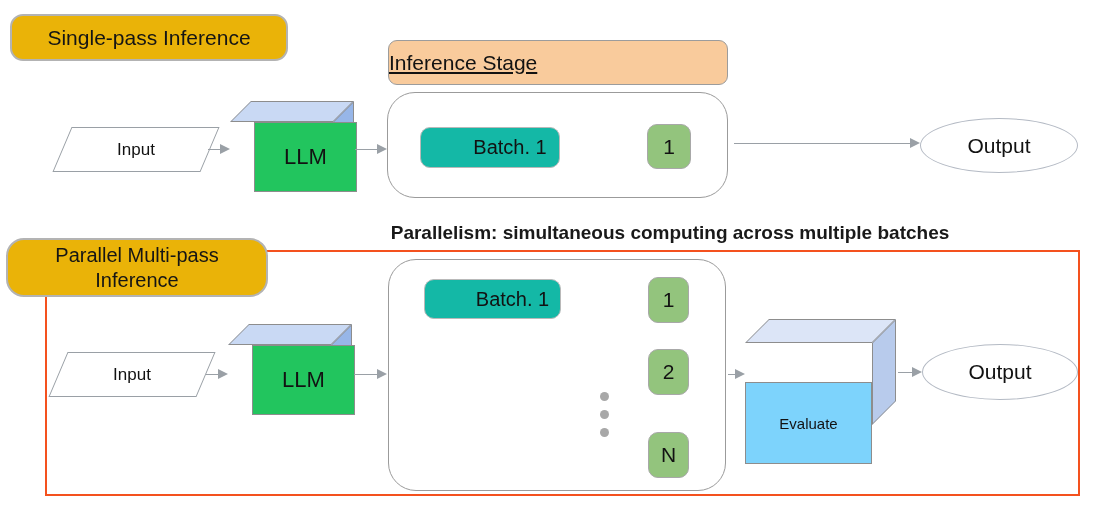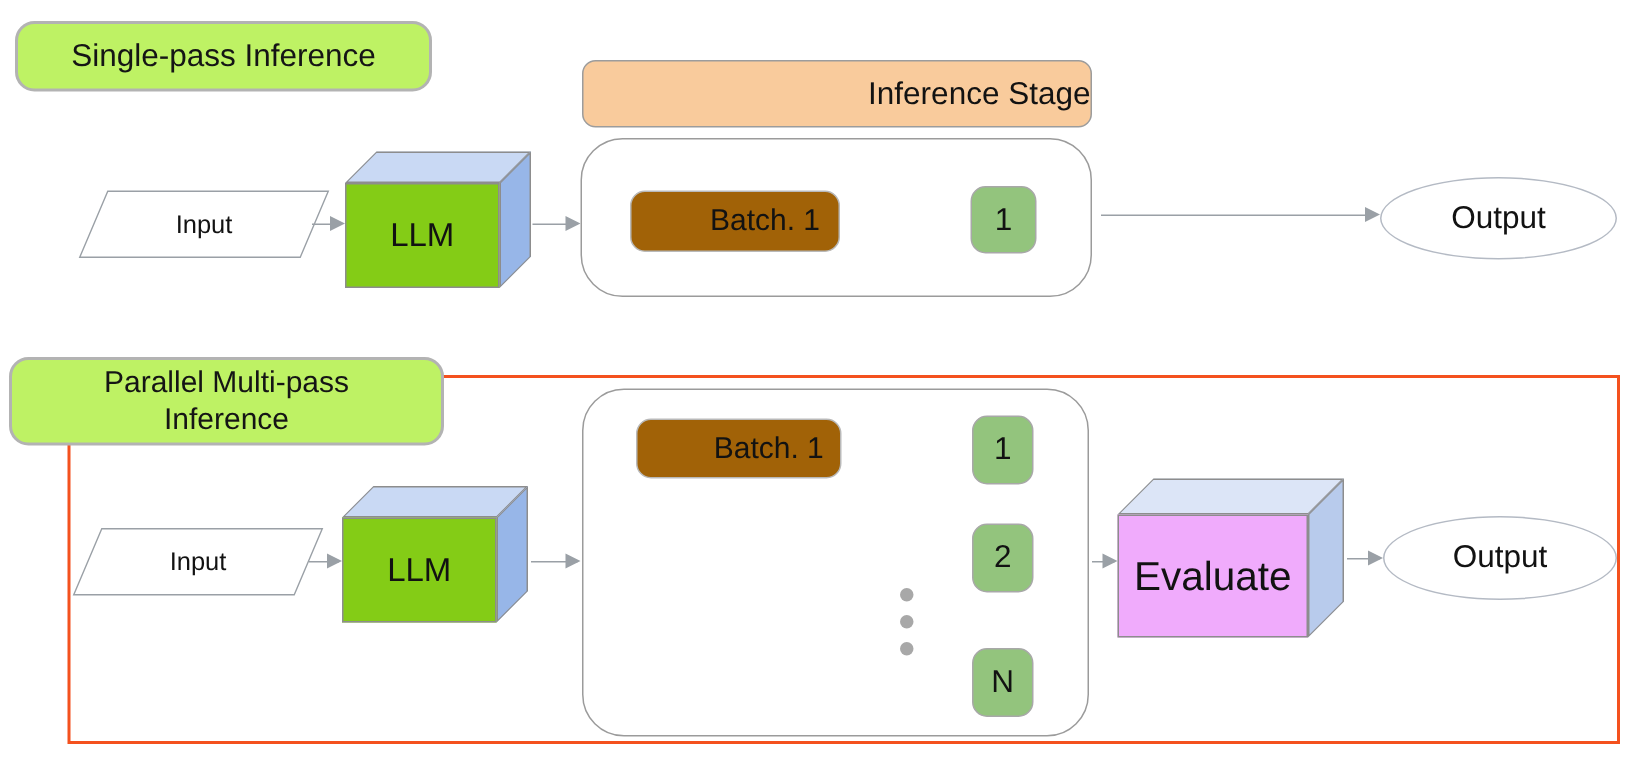--- a/index.html
+++ b/index.html
@@ -3,55 +3,55 @@
 <meta charset="utf-8">
 <style>
   html,body{margin:0;padding:0;background:#fff;}
   .canvas{position:relative;width:1100px;height:508px;background:#fff;overflow:hidden;
           font-family:"Liberation Sans",sans-serif;color:#121212;}
 
   
   .abs{position:absolute;box-sizing:border-box;}
 
   
-  .olabel{background:#bef264;border:2px solid #b3b3b3;border-radius:13px;
+  .olabel{background:#eab308;border:2px solid #b3b3b3;border-radius:13px;
           display:flex;align-items:center;justify-content:center;text-align:center;
           font-size:21px;color:#151515;z-index:6;line-height:1.22;}
 
   
   .stage{background:#F9CB9C;border:1.5px solid #9c9c9c;border-radius:9px;
-         display:flex;align-items:center;justify-content:flex-end;font-size:21px;}
+         display:flex;align-items:center;justify-content:flex-start;font-size:21px;text-decoration:underline;}
 
   
   .container{background:#fff;border:1.6px solid #9b9b9b;border-radius:28px;z-index:2;}
 
   
   .chip{display:flex;align-items:center;justify-content:center;border-radius:10px;
         font-size:20px;z-index:3;}
-  .chip.blue{background:#a16207;border:1px solid #b9b9b9;padding-left:40px;}
+  .chip.blue{background:#14b8a6;border:1px solid #b9b9b9;padding-left:40px;}
   .chip.green{background:#93C47D;border:1px solid #a8a8a8;font-size:21px;}
 
   
   .pgram{z-index:3;}
   .pgram .shape{position:absolute;inset:0;background:#fff;border:1.5px solid #9aa0a6;
                 transform:skewX(-23deg);}
   .pgram .lbl{position:absolute;inset:0;display:flex;align-items:center;justify-content:center;
               font-size:17px;}
 
   
   .cube-front{position:absolute;box-sizing:border-box;border:1px solid #8d8d8d;
               display:flex;align-items:center;justify-content:center;font-size:22px;z-index:4;}
   .cube-topf{position:absolute;box-sizing:border-box;border:1px solid #8d8d8d;
              transform:skewX(-45deg);transform-origin:left bottom;z-index:4;}
   .cube-side{position:absolute;box-sizing:border-box;border:1px solid #8d8d8d;
              transform:skewY(-45deg);transform-origin:left top;z-index:4;}
-  .blue-cube .cube-front{background:#84cc16;}
+  .blue-cube .cube-front{background:#22c55e;margin-left:24px;}
   .blue-cube .cube-topf{background:#C9D9F4;}
   .blue-cube .cube-side{background:#97B6E8;}
-  .eval-cube .cube-front{background:#f0abfc;font-size:27px;}
+  .eval-cube .cube-front{background:#7dd3fc;font-size:15px;margin-top:39px;}
   .eval-cube .cube-topf{background:#DCE5F7;}
   .eval-cube .cube-side{background:#B8CBEC;}
 
   
   .ellipse{border:1.5px solid #b4bac4;border-radius:50%;background:#fff;
            display:flex;align-items:center;justify-content:center;font-size:21px;z-index:3;}
 
   
   .arrow{position:absolute;height:0;border-top:1.6px solid #9AA0A6;z-index:5;}
   .arrow::after{content:"";position:absolute;right:-2px;top:-6px;width:0;height:0;
@@ -105,24 +105,25 @@
   </div>
 
   <div class="abs ellipse" style="left:920px;top:118px;width:158px;height:55px;">
     <span>Output</span>
   </div>
 
   <div class="arrow" style="left:208px;top:149px;width:20px;"></div>
   <div class="arrow" style="left:355px;top:149px;width:30px;"></div>
   <div class="arrow" style="left:734px;top:143px;width:184px;"></div>
 
+  <div class="abs sec-title" style="left:340px;top:222px;width:660px;">Parallelism: simultaneous computing across multiple batches</div>
 
   <div class="abs boundary" style="left:45px;top:250px;width:1035px;height:246px;"></div>
 
-  <div class="abs olabel" style="left:6px;top:238px;width:290px;height:59px;font-size:20px;">
+  <div class="abs olabel" style="left:6px;top:238px;width:262px;height:59px;font-size:20px;border-radius:18px;">
     <span style="display:block;width:230px;">Parallel Multi-pass Inference</span>
   </div>
 
   <div class="abs container" style="left:388px;top:259px;width:338px;height:232px;"></div>
 
   <div class="abs pgram" style="left:58px;top:352px;width:148px;height:45px;">
     <div class="shape"></div>
     <span class="lbl">Input</span>
   </div>
 

